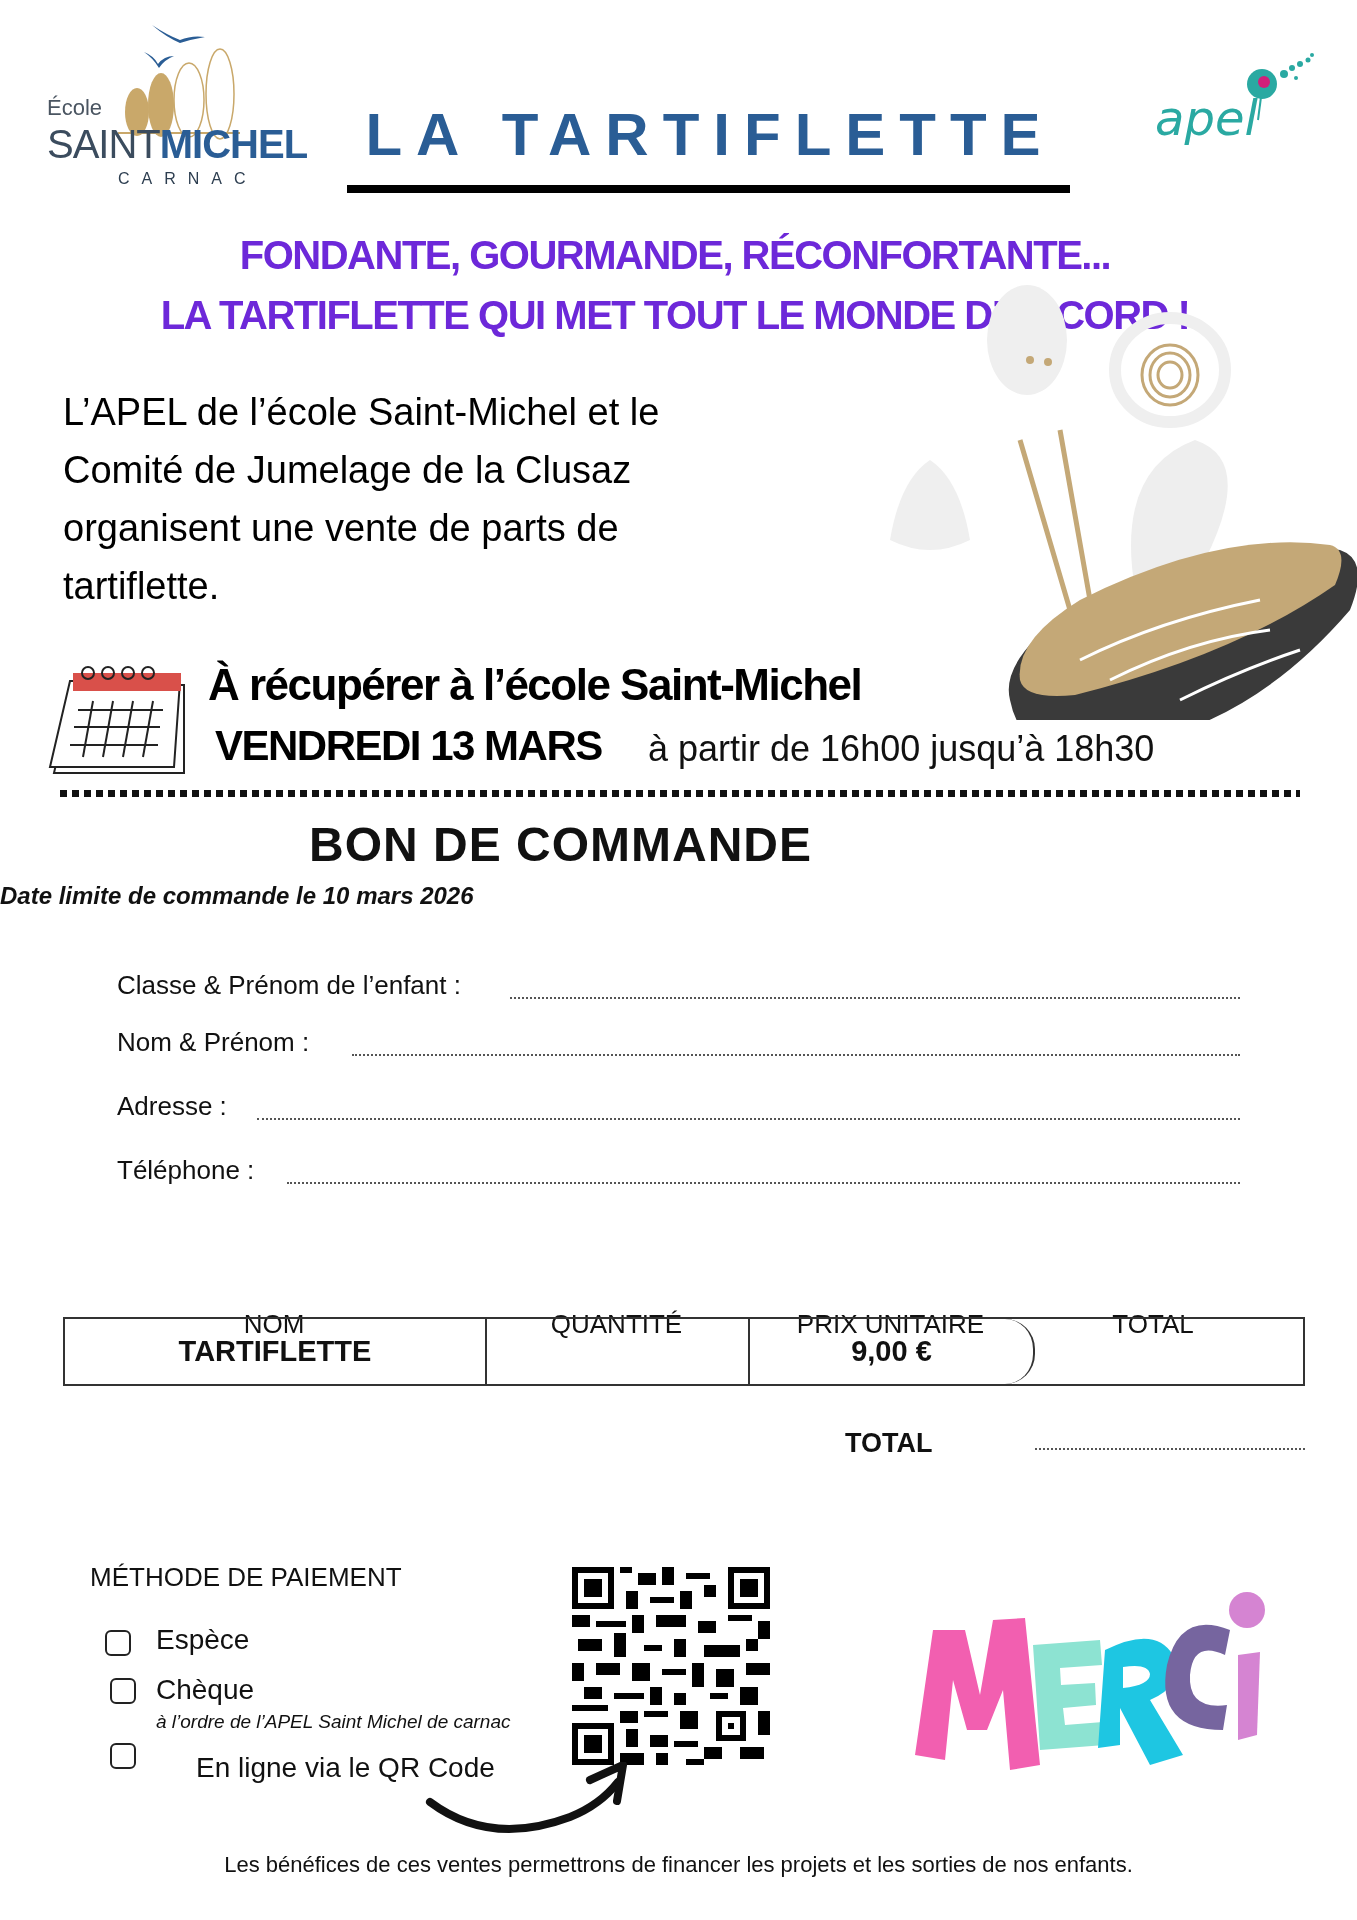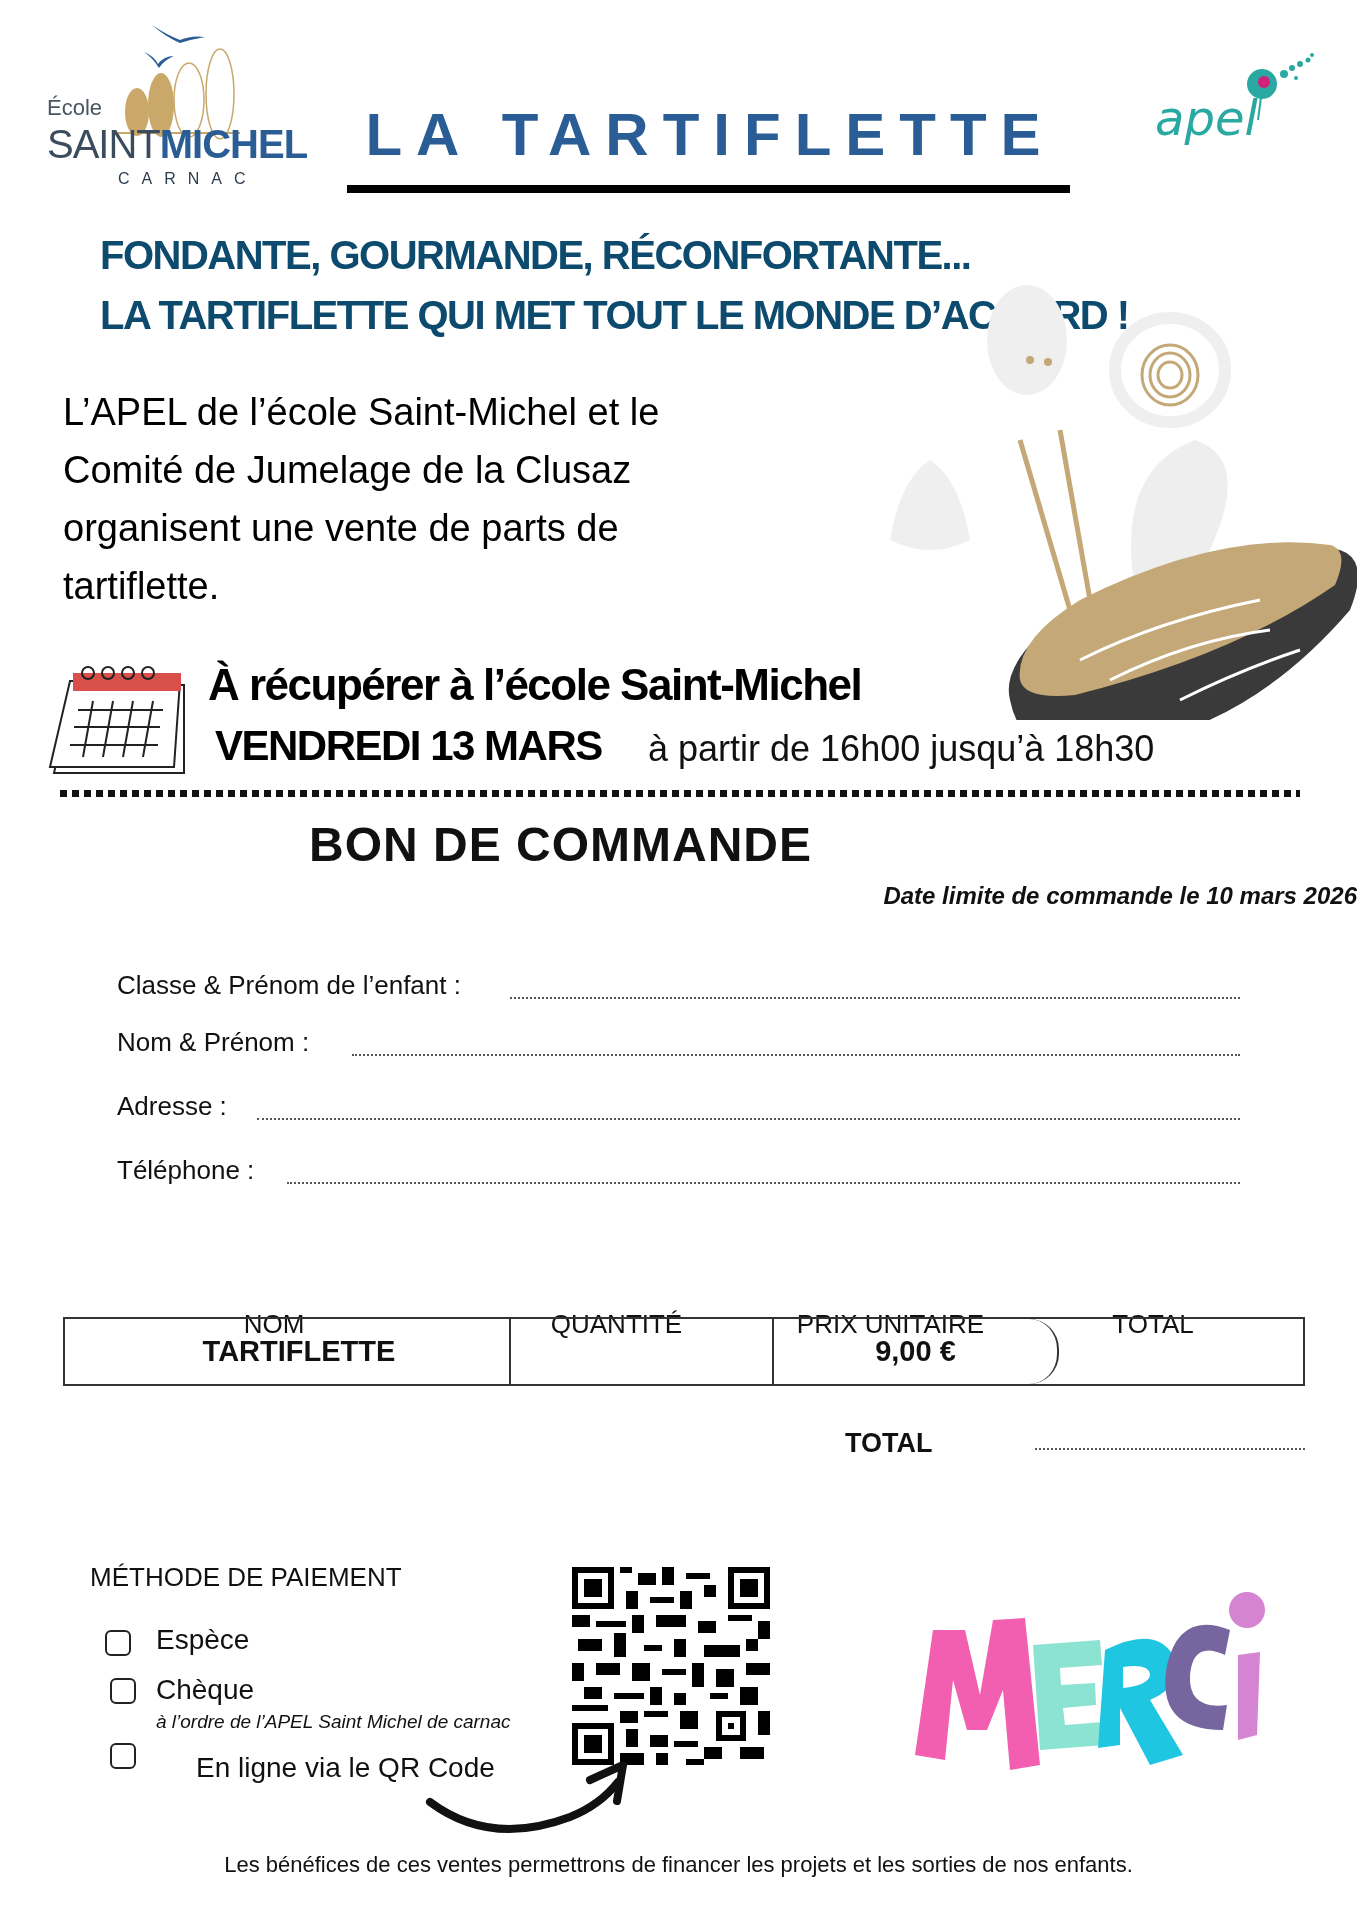--- a/index.html
+++ b/index.html
@@ -15,42 +15,42 @@
   .logo-carnac { left:118px; top:170px; font-size:16px; letter-spacing:12px; color:#2d3e50; }
 
   
   .title { left:345px; top:100px; width:730px; text-align:center; font-size:60px; font-weight:bold; letter-spacing:14px; color:#2a5d95; }
   .title-underline { left:347px; top:185px; width:723px; height:8px; background:#000; }
 
   
   .apel { left:1155px; top:90px; font-size:48px; font-style:italic; color:#2aa9a2; font-family:"DejaVu Sans", sans-serif; }
 
   
-  .tagline { left:100px; top:225px; width:1150px; font-size:40px; font-weight:bold; line-height:60px; letter-spacing:-1.5px; color:#0c4a6e; }
+  .tagline { left:100px; top:225px; width:1150px; text-align:center; font-size:40px; font-weight:bold; line-height:60px; letter-spacing:-1.5px; color:#6d28d9; }
 
   .intro { left:63px; top:383px; width:700px; font-size:38px; line-height:58px; color:#000000; }
 
   
   .pickup-1 { left:208px; top:660px; font-size:44px; font-weight:bold; letter-spacing:-1.5px; color:#000; white-space:nowrap; }
   .pickup-2 { left:215px; top:722px; font-size:42px; font-weight:bold; letter-spacing:-1.5px; color:#000; white-space:nowrap; }
   .pickup-3 { left:648px; top:728px; font-size:36px; color:#111; white-space:nowrap; }
 
   .dotted-sep { left:60px; top:790px; width:1240px; height:7px;
     background-image: repeating-linear-gradient(90deg, #111 0 7px, transparent 7px 12px); }
 
   .bon { left:0; top:817px; width:1121px; text-align:center; font-size:48px; font-weight:bold; letter-spacing:1px; }
-  .deadline { left:0; top:882px; width:1357px; text-align:right; font-size:24px; font-weight:bold; font-style:italic; }
+  .deadline { left:0; top:882px; width:1357px; text-align:left; font-size:24px; font-weight:bold; font-style:italic; }
 
   
   .field-label { font-size:26px; color:#111; white-space:nowrap; }
   .field-line { height:0; border-bottom:2px dotted #555; }
 
   
   .th { font-size:26px; color:#111; text-align:center;margin-top:34px; }
-  .order-table { left:63px; top:1317px; width:1242px; height:69px; border:2px solid #333; box-sizing:border-box; display:flex;padding-left:24px; }
+  .order-table { left:63px; top:1317px; width:1242px; height:69px; border:2px solid #333; box-sizing:border-box; display:flex; }
   .order-table .cell { border-right:2px solid #333; display:flex; align-items:center; justify-content:center; font-size:29px; font-weight:bold; box-sizing:border-box; }
   .order-table .cell:last-child { border-right:none; }
 
   .total-label { left:845px; top:1428px; font-size:27px; font-weight:bold; }
   .total-line { left:1035px; top:1448px; width:270px; border-bottom:2px dotted #555; }
 
   
   .pay-title { left:90px; top:1562px; font-size:26px; }
   .cb { width:22px; height:22px; border:2.5px solid #222; border-radius:6px; }
   .pay-label { font-size:28px; white-space:nowrap; }

